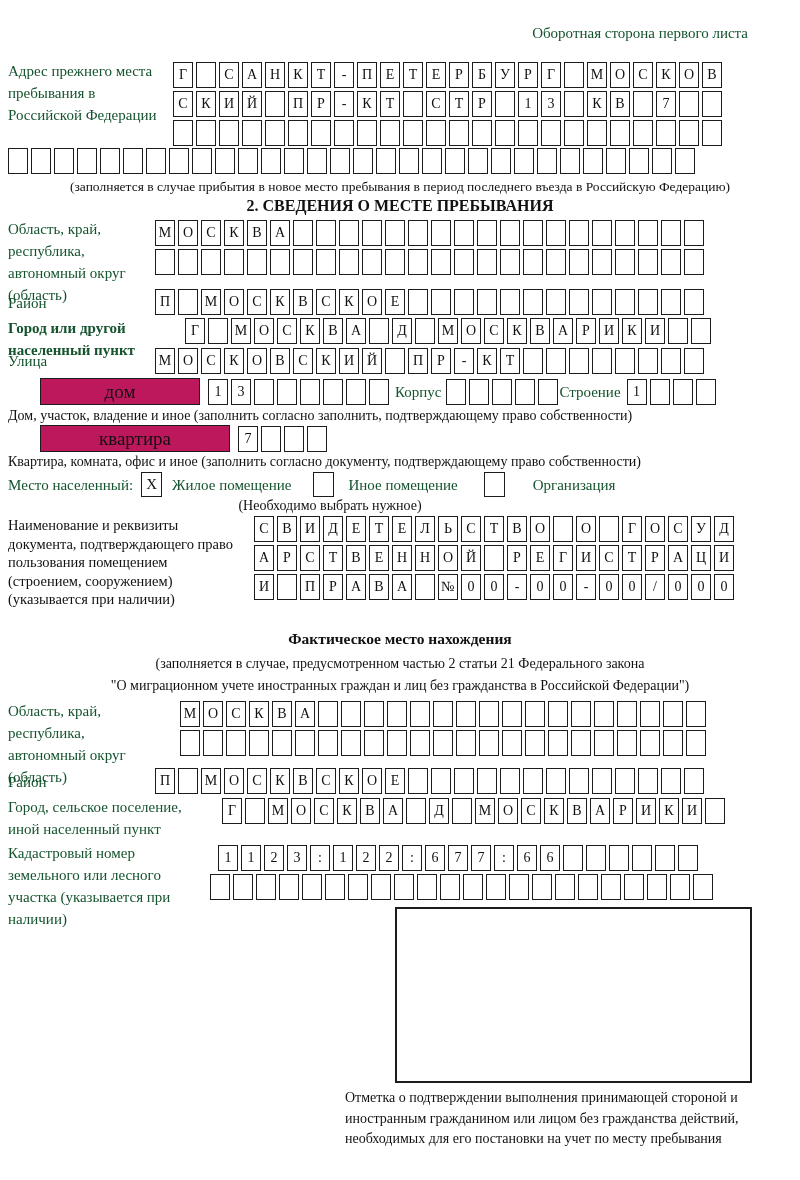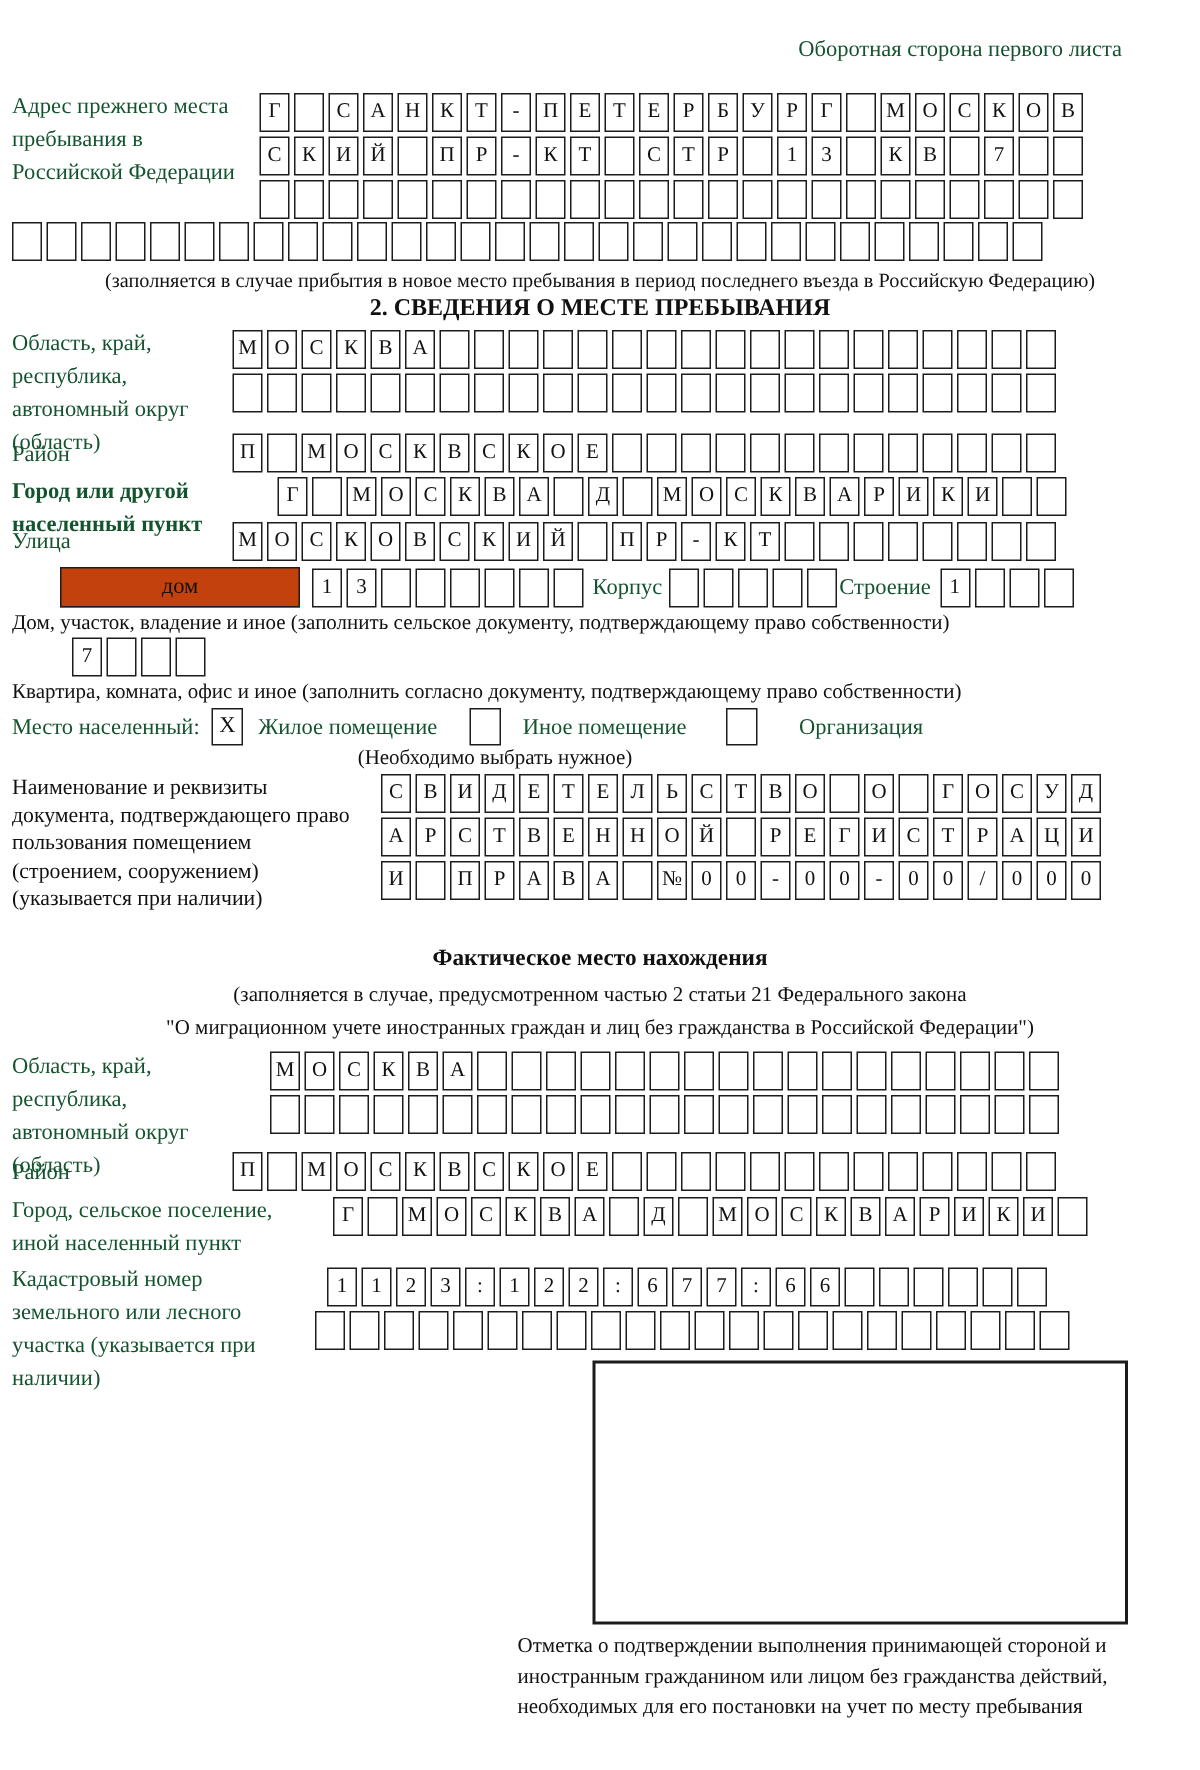--- a/index.html
+++ b/index.html
@@ -15,21 +15,21 @@
   .grid + .grid { margin-top:3px; }
   .cell {
     width:20px; height:26px; border:1.5px solid #1c1c1c; margin-right:3px;
     display:inline-flex; align-items:center; justify-content:center;
     font-size:14px; font-family:"Liberation Serif", serif; flex:0 0 auto;
     background:#fff;
   }
   .cell:last-child { margin-right:0; }
   .wordbox {
     border:1.5px solid #1c1c1c; height:27px; display:flex;
-    align-items:center; justify-content:center; font-size:15px; background:#c2410c;
+    align-items:center; justify-content:center; font-size:19px; background:#be185d;
   }
   .chk {
     width:21px; height:25px; border:1.5px solid #1c1c1c; display:inline-flex;
     align-items:center; justify-content:center; font-size:15px; background:#fff;
     flex:0 0 auto;
   }
   .center { text-align:center; width:100%; }
   .bold { font-weight:bold; }
   .rowflex { display:flex; align-items:center; }
   .stamp-box { border:2px solid #1c1c1c; background:#fff; }
@@ -327,23 +327,24 @@
       <span class="cell"></span>
     </div>
   <div class="lbl" style="margin-left:1px;">Строение</div>
   <div class="grid" style="margin-left:6px; margin-top:0;">
       <span class="cell">1</span>
       <span class="cell"></span>
       <span class="cell"></span>
       <span class="cell"></span>
     </div>
 </div>
-<div class="abs note" style="top:408px; left:8px; font-size:14px;">Дом, участок, владение и иное (заполнить сельское документу, подтверждающему право собственности)</div>
+<div class="abs note" style="top:408px; left:8px; font-size:14px;">Дом, участок, владение и иное (заполнить согласно заполнить, подтверждающему право собственности)</div>
 
 <div class="abs rowflex" style="top:425px; left:40px;">
+  <div class="wordbox" style="width:190px;">квартира</div>
   <div class="grid" style="margin-left:8px; margin-top:0;">
       <span class="cell">7</span>
       <span class="cell"></span>
       <span class="cell"></span>
       <span class="cell"></span>
     </div>
 </div>
 <div class="abs note" style="top:454px; left:8px; font-size:14px;">Квартира, комната, офис и иное (заполнить согласно документу, подтверждающему право собственности)</div>
 
 <div class="abs rowflex" style="top:472px; left:8px;">

